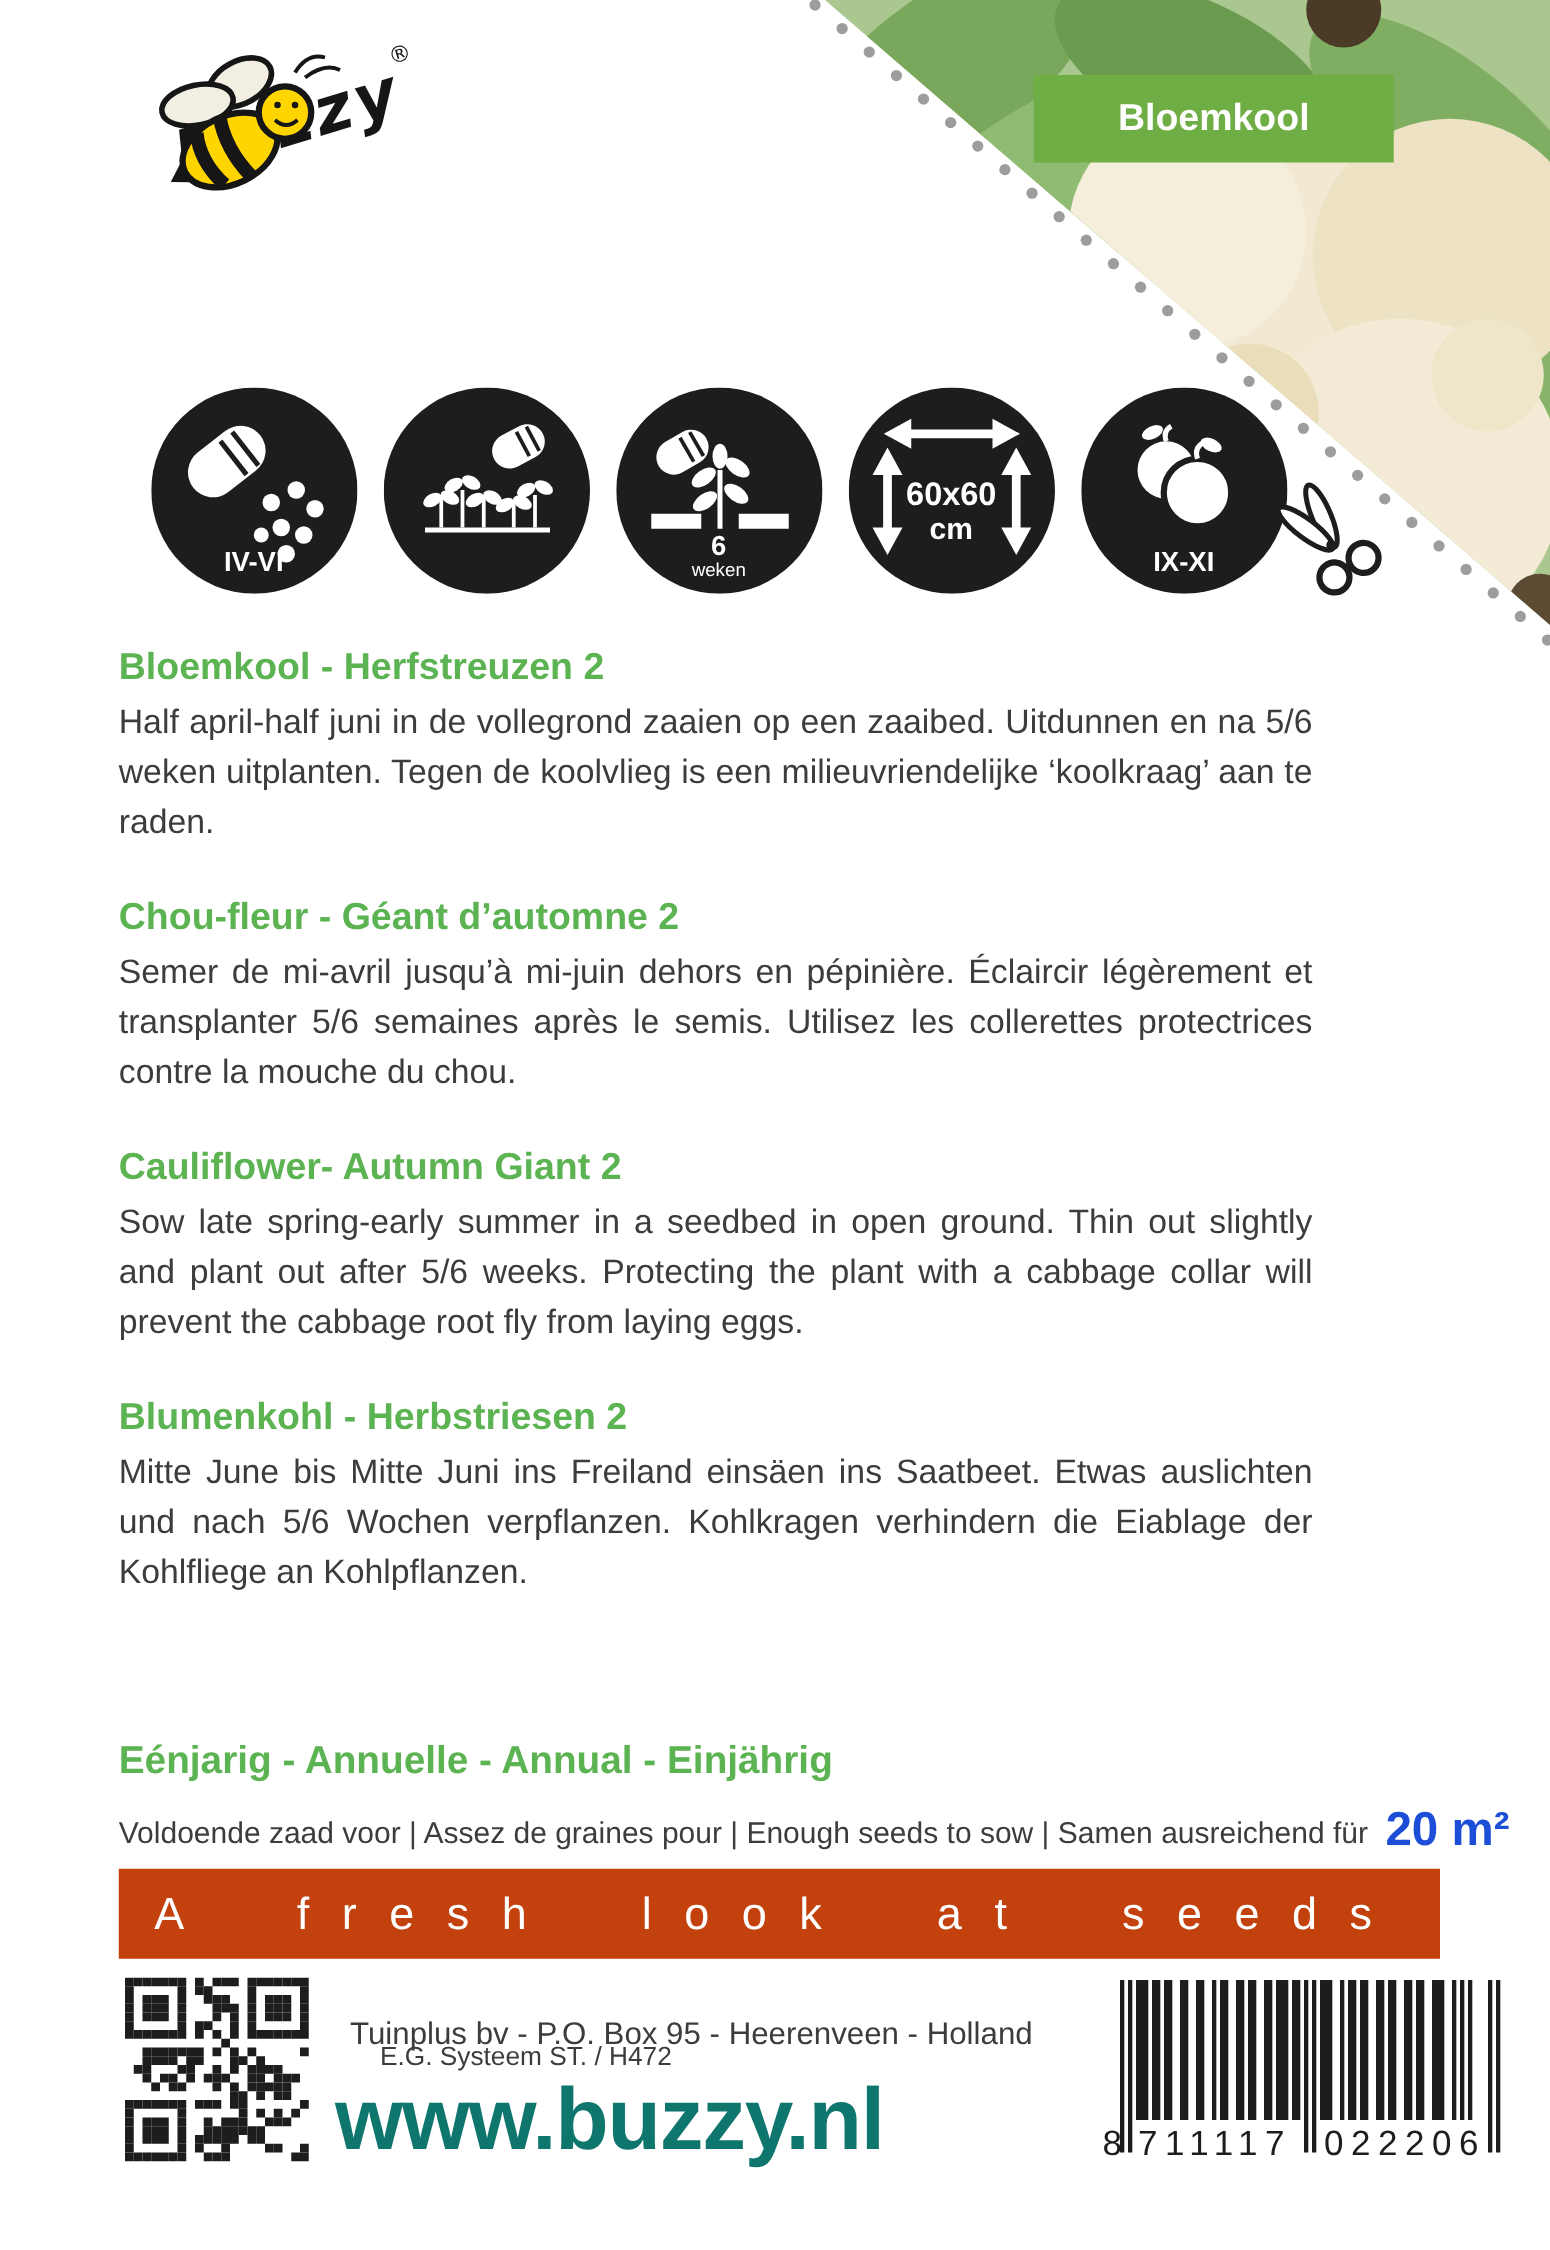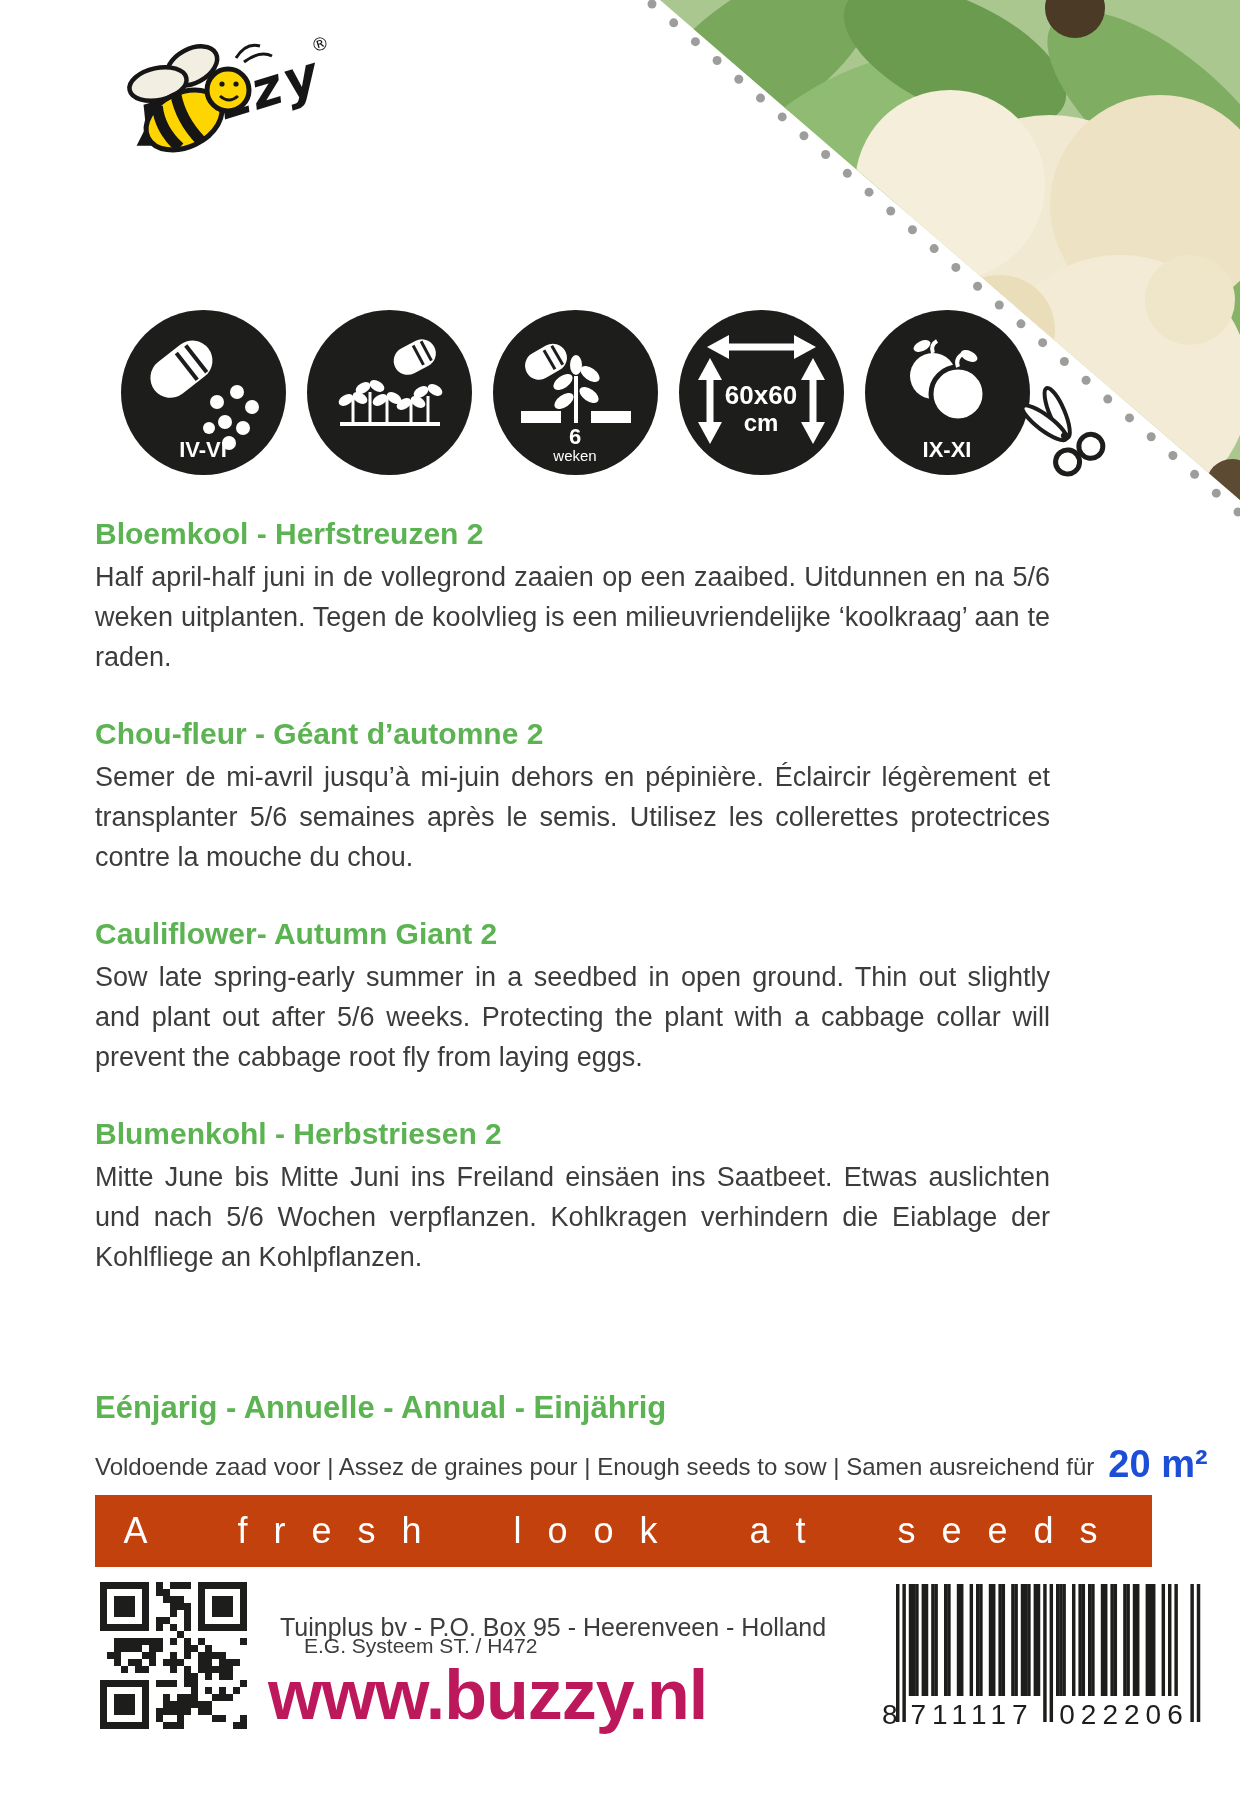--- a/index.html
+++ b/index.html
@@ -31,21 +31,21 @@
             white-space:nowrap;}
   .seedline .amount{font-size:38px;font-weight:bold;color:#1d4ed8;margin-left:14px;vertical-align:-2px;}
   
   .tagbar{position:absolute;left:95px;top:1495px;width:1057px;height:72px;background:#c2410c;
           color:#fff;font-size:36px;line-height:72px;text-align:center;letter-spacing:26px;
           word-spacing:30px;white-space:nowrap;overflow:hidden;}
   
   .qr{position:absolute;left:100px;top:1582px;}
   .addr{position:absolute;left:280px;top:1589px;font-size:25px;color:#3c3c3b;margin-top:24px;}
   .syscode{position:absolute;left:280px;top:1634px;font-size:21px;color:#3c3c3b;margin-left:24px;}
-  .website{position:absolute;left:268px;top:1655px;font-size:70px;font-weight:bold;color:#be185d;
+  .website{position:absolute;left:268px;top:1655px;font-size:70px;font-weight:bold;color:#0f766e;
            letter-spacing:-1px;text-align:right;}
   .barcode{position:absolute;left:872px;top:1580px;}
 </style>
 </head>
 <body>
 
 <div class="page">
 
   <svg class="photo-svg" width="1240" height="520" viewBox="0 0 1240 520">
     <defs>
@@ -126,20 +126,23 @@
       <path d="M100 65 q-7 25 2 53" fill="none" stroke="#161616" stroke-width="11"></path>
       <path d="M57 85 l-12 9 12 6" fill="#161616" stroke="#161616" stroke-width="3"></path>
     </g>
     <circle cx="140" cy="62" r="21" fill="#ffd500" stroke="#161616" stroke-width="5"></circle>
     <circle cx="134" cy="56" r="2.6" fill="#161616"></circle>
     <circle cx="148" cy="56" r="2.6" fill="#161616"></circle>
     <path d="M132 68 q9 8 18 0" fill="none" stroke="#161616" stroke-width="3"></path>
   </svg>
   <div class="wordmark"><span>Buzzy</span><sup>®</sup></div>
 
+  <div class="badge">
+    <span>Bloemkool</span>
+  </div>
 
   <div class="picto" style="left:121px">
     <svg width="165" height="165" viewBox="0 0 165 165">
       <circle cx="82.5" cy="82.5" r="82.5" fill="#1d1d1b"></circle>
       <g transform="rotate(-38 62 58)">
         <rect x="26" y="38" width="68" height="40" rx="20" fill="#fff"></rect>
         <line x1="66" y1="42" x2="66" y2="76" stroke="#1d1d1b" stroke-width="4"></line>
         <line x1="78" y1="42" x2="78" y2="76" stroke="#1d1d1b" stroke-width="4"></line>
       </g>
       <circle cx="96" cy="92" r="7" fill="#fff"></circle>

